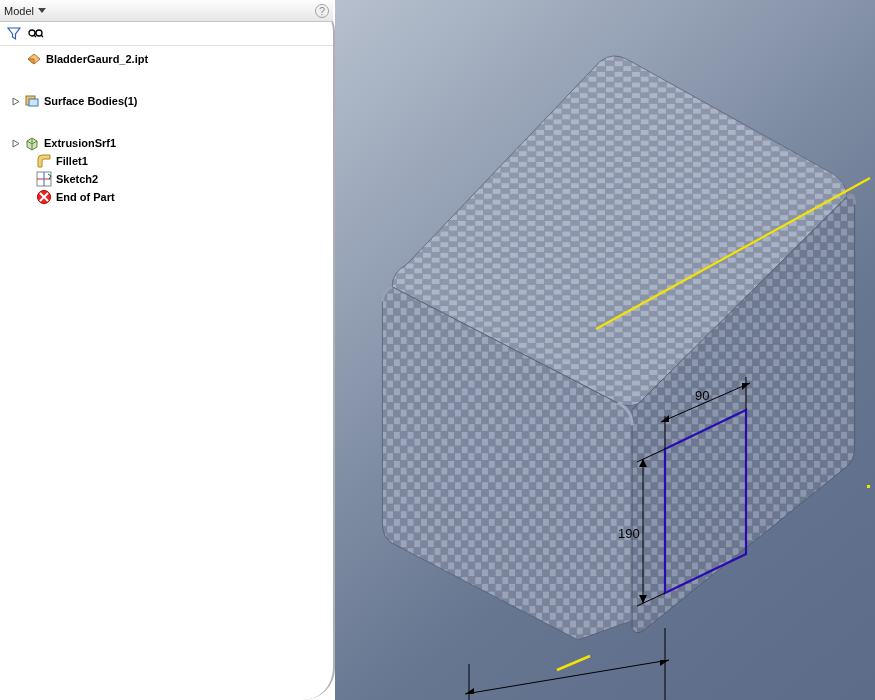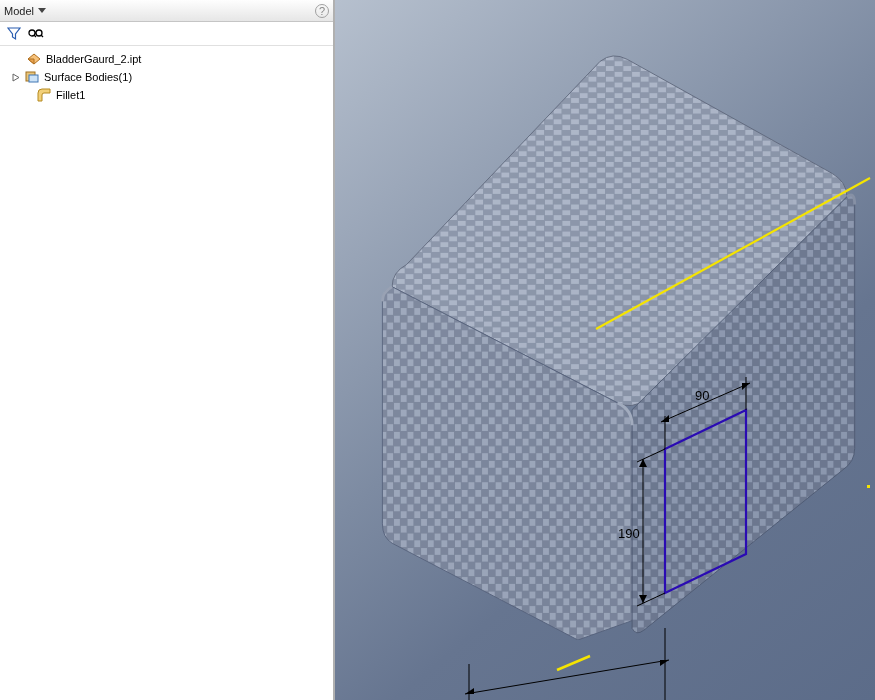--- a/index.html
+++ b/index.html
@@ -1,35 +1,35 @@
 <!DOCTYPE html>
 <html><head>
 <meta charset="utf-8">
 <style>
   * { margin: 0; padding: 0; box-sizing: border-box; font-family: "Segoe UI", Tahoma, sans-serif; font-size: 11px; }
   body { width: 875px; height: 700px; display: flex; overflow: hidden; background: #fff; }
 
   
-  .browser-panel { width: 335px; height: 100%; display: flex; flex-direction: column; border-right: 2px solid #b0b0b0; background: #ffffff; user-select: none; }
+  .browser-panel { width: 335px; height: 100%; display: flex; flex-direction: column; border-right: 2px solid #b0b0b0; background: #ffffff; user-select: none; border-radius: 32px; }
   .browser-header { height: 22px; display: flex; align-items: center; justify-content: space-between; padding: 0 4px; background: linear-gradient(to bottom, #fefefe, #e6e6e6); border-bottom: 1px solid #c5c5c5; }
   .browser-title { display: flex; align-items: center; gap: 4px; font-weight: 400; color: #222; }
   .dropdown-caret { width: 0; height: 0; border-left: 4px solid transparent; border-right: 4px solid transparent; border-top: 5px solid #444; }
   .help-circle { width: 14px; height: 14px; border: 1px solid #a0a0a0; border-radius: 50%; display: flex; align-items: center; justify-content: center; font-size: 9px; color: #888; }
 
   .toolbar-row { height: 24px; display: flex; align-items: center; gap: 6px; padding: 0 6px; border-bottom: 1px solid #e0e0e0; }
   .toolbar-icon { width: 16px; height: 16px; display:flex; align-items:center; justify-content:center; }
 
   .tree { flex: 1; padding: 4px 2px; overflow: auto; }
-  .tree-row { display: flex; align-items: center; height: 18px; line-height: 18px; white-space: nowrap; }
+  .tree-row { display: flex; align-items: center; height: 18px; line-height: 18px; white-space: nowrap; font-weight: bold; }
   .expander { width: 12px; height: 12px; display:flex; align-items:center; justify-content:center; color:#555; font-size:10px; margin-right:2px; }
   .node-icon { width: 16px; height: 16px; margin-right: 4px; display:flex; align-items:center; justify-content:center; position:relative; flex-shrink:0;}
   .node-label { color: #000; }
   
   .d0 { padding-left: 24px; }
-  .d1 { padding-left: 8px; }  
+  .d1 { padding-left: 8px; margin-top: 24px; }  
   .d1n{ padding-left: 20px; } 
   .d1n .expander { visibility:hidden; }
 
   
   svg { display:block; }
 
   
   .viewport { flex: 1; position: relative; background: linear-gradient(140deg, #b6c0ce 0%, #7d8ba2 45%, #667590 65%, #5c6c89 100%); overflow:hidden; }
   .mesh-cube { position:absolute; left:10px; top:40px; width:520px; height:600px; opacity:.92; }
   .overlay { position:absolute; left:0; top:0; width:540px; height:700px; pointer-events:none; }
@@ -90,32 +90,69 @@
         <svg width="16" height="16" viewBox="0 0 16 16">
             <rect x="2" y="3" width="9" height="9" fill="#e9c57a" stroke="#a07020"></rect>
             <rect x="5" y="6" width="9" height="7" fill="#cde3f7" stroke="#4077b3"></rect>
           </svg>
       </span>
       <span class="node-label">Surface Bodies(1)</span>
     </div>
 
 
 
+    <div class="tree-row d1">
+      <span class="expander">
+        <svg width="9" height="9" viewBox="0 0 9 9">
+            <path d="M1 1l6 3.5L1 8z" fill="#fff" stroke="#666"></path>
+          </svg>
+      </span>
+      <span class="node-icon">
+        <svg width="16" height="16" viewBox="0 0 16 16">
+            <path d="M3 6l5-3 5 3v6l-5 3-5-3z" fill="#cfe2bd" stroke="#5a8a3a"></path>
+            <path d="M8 3v12M3 6l5 3 5-3" fill="none" stroke="#5a8a3a"></path>
+          </svg>
+      </span>
+      <span class="node-label">ExtrusionSrf1</span>
+    </div>
 
     <div class="tree-row d1n">
       <span class="expander"></span>
       <span class="node-icon">
         <svg width="16" height="16" viewBox="0 0 16 16">
             <path d="M2 14V6q0-4 4-4h8v4H8q-2 0-2 2v6z" fill="#f2d07a" stroke="#b58a20"></path>
           </svg>
       </span>
       <span class="node-label">Fillet1</span>
     </div>
 
-
+    <div class="tree-row d1n">
+      <span class="expander"></span>
+      <span class="node-icon">
+        <svg width="16" height="16" viewBox="0 0 16 16">
+            <rect x="1" y="1" width="14" height="14" fill="#fff" stroke="#888"></rect>
+            <line x1="1" y1="8" x2="15" y2="8" stroke="#c33"></line>
+            <line x1="8" y1="1" x2="8" y2="15" stroke="#36c"></line>
+            <path d="M12 3l3 2-2 3" fill="none" stroke="#073"></path>
+          </svg>
+      </span>
+      <span class="node-label">Sketch2</span>
+    </div>
+
+    <div class="tree-row d1n">
+      <span class="expander"></span>
+      <span class="node-icon">
+        <svg width="16" height="16" viewBox="0 0 16 16">
+            <circle cx="8" cy="8" r="6.5" fill="#e22" stroke="#a00"></circle>
+            <line x1="4" y1="4" x2="12" y2="12" stroke="#fff" stroke-width="2"></line>
+            <line x1="12" y1="4" x2="4" y2="12" stroke="#fff" stroke-width="2"></line>
+          </svg>
+      </span>
+      <span class="node-label">End of Part</span>
+    </div>
 
   </div>
 </div>
 
 <div class="viewport">
 
   <svg class="mesh-cube" viewBox="0 0 520 620">
     <defs>
 
       <pattern id="weaveTop" width="18" height="11" patternUnits="userSpaceOnUse" patternTransform="matrix(1 0 0 1 0 0)">

